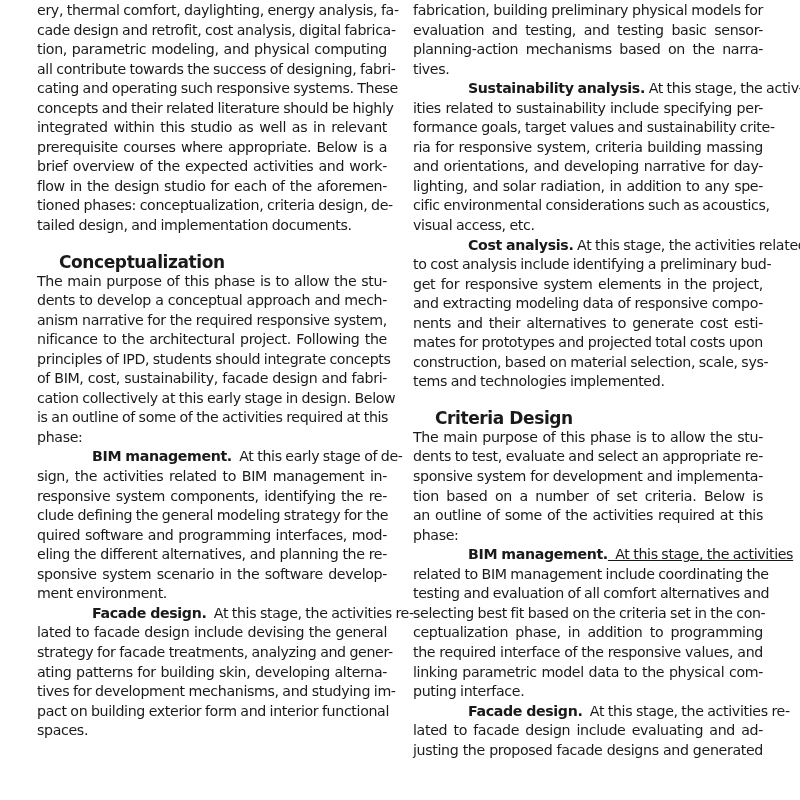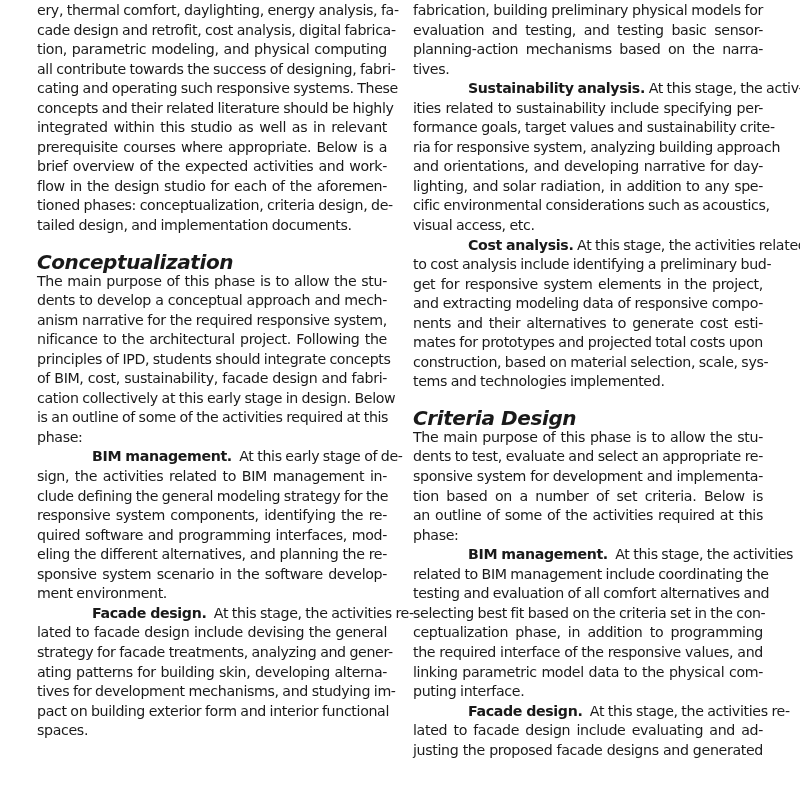--- a/index.html
+++ b/index.html
@@ -7,22 +7,22 @@
          font-family: "DejaVu Sans", sans-serif; color: #1a1a1a; }
   .col { position: absolute; top: 1px; width: 350px; }
   .col.left { left: 37px; }
   .col.right { left: 413px; }
   .line { display: block; font-size: 14.2px; line-height: 19.55px; height: 19.55px;
           white-space: nowrap; text-align: justify; text-align-last: justify;
           letter-spacing: -0.35px; word-spacing: -0.5px; }
   .line.last { text-align-last: left; }
   .line.indent { padding-left: 55px; box-sizing: border-box; }
   .run-in { font-weight: bold; }
-  .heading { display: block; font-size: 20px; font-weight: bold; font-style: italic;
-             line-height: 20px; height: 20px; letter-spacing: -0.4px; }
+  .heading { display: block; font-size: 17px; font-weight: bold; 
+             line-height: 20px; height: 20px; letter-spacing: -0.4px; margin-left: 22px; }
   .gap { display: block; height: 16px; }
 </style>
 </head>
 <body>
 
 <div class="col left">
   <div>
     <span class="line">ery, thermal comfort, daylighting, energy analysis, fa-</span>
     <span class="line">cade design and retrofit, cost analysis, digital fabrica-</span>
     <span class="line">tion, parametric modeling, and physical computing</span>
@@ -47,22 +47,22 @@
     <span class="line">nificance to the architectural project.  Following the</span>
     <span class="line">principles of IPD, students should integrate concepts</span>
     <span class="line">of BIM, cost, sustainability, facade design and fabri-</span>
     <span class="line">cation collectively at this early stage in design. Below</span>
     <span class="line">is an outline of some of the activities required at this</span>
     <span class="line last">phase:</span>
 
     <div>
       <span class="line indent"><span class="run-in">BIM management.</span><span style="white-space: pre;">  At this early stage of de-</span></span>
       <span class="line">sign, the activities related to BIM management in-</span>
+      <span class="line">responsive system components, identifying the re-</span>
       <span class="line">clude defining the general modeling strategy for the</span>
-      <span class="line">responsive system components, identifying the re-</span>
       <span class="line">quired software and programming interfaces, mod-</span>
       <span class="line">eling the different alternatives, and planning the re-</span>
       <span class="line">sponsive system scenario in the software develop-</span>
       <span class="line last">ment environment.</span>
     </div>
 
     <div>
       <span class="line indent"><span class="run-in">Facade design.</span><span style="white-space: pre;">  At this stage, the activities re-</span></span>
       <span class="line">lated to facade design include devising the general</span>
       <span class="line">strategy for facade treatments, analyzing and gener-</span>
@@ -79,21 +79,21 @@
     <span class="line">fabrication, building preliminary physical models for</span>
     <span class="line">evaluation and testing, and testing basic sensor-</span>
     <span class="line">planning-action mechanisms based on the narra-</span>
     <span class="line last">tives.</span>
   </div>
 
   <div>
     <span class="line indent"><span class="run-in">Sustainability analysis.</span><span style="white-space: pre;"> At this stage, the activ-</span></span>
     <span class="line">ities related to sustainability include specifying per-</span>
     <span class="line">formance goals, target values and sustainability crite-</span>
-    <span class="line">ria for responsive system, analyzing building approach</span>
+    <span class="line">ria for responsive system, criteria building massing</span>
     <span class="line">and orientations, and developing narrative for day-</span>
     <span class="line">lighting, and solar radiation, in addition to any spe-</span>
     <span class="line">cific environmental considerations such as acoustics,</span>
     <span class="line last">visual access, etc.</span>
   </div>
 
   <div>
     <span class="line indent"><span class="run-in">Cost analysis.</span><span style="white-space: pre;"> At this stage, the activities related</span></span>
     <span class="line">to cost analysis include identifying a preliminary bud-</span>
     <span class="line">get for responsive system elements in the project,</span>
@@ -109,21 +109,21 @@
   <div>
     <span class="heading">Criteria Design</span>
     <span class="line">The main purpose of this phase is to allow the stu-</span>
     <span class="line">dents to test, evaluate and select an appropriate re-</span>
     <span class="line">sponsive system for development and implementa-</span>
     <span class="line">tion based on a number of set criteria.  Below is</span>
     <span class="line">an outline of some of the activities required at this</span>
     <span class="line last">phase:</span>
 
     <div>
-      <span class="line indent"><span class="run-in">BIM management.</span><span style="white-space: pre;">  At this stage, the activities</span></span>
+      <span class="line indent"><span class="run-in">BIM management.</span><span style="white-space: pre; text-decoration: underline;">  At this stage, the activities</span></span>
       <span class="line">related to BIM management include coordinating the</span>
       <span class="line">testing and evaluation of all comfort alternatives and</span>
       <span class="line">selecting best fit based on the criteria set in the con-</span>
       <span class="line">ceptualization phase, in addition to programming</span>
       <span class="line">the required interface of the responsive values, and</span>
       <span class="line">linking parametric model data to the physical com-</span>
       <span class="line last">puting interface.</span>
     </div>
 
     <div>

